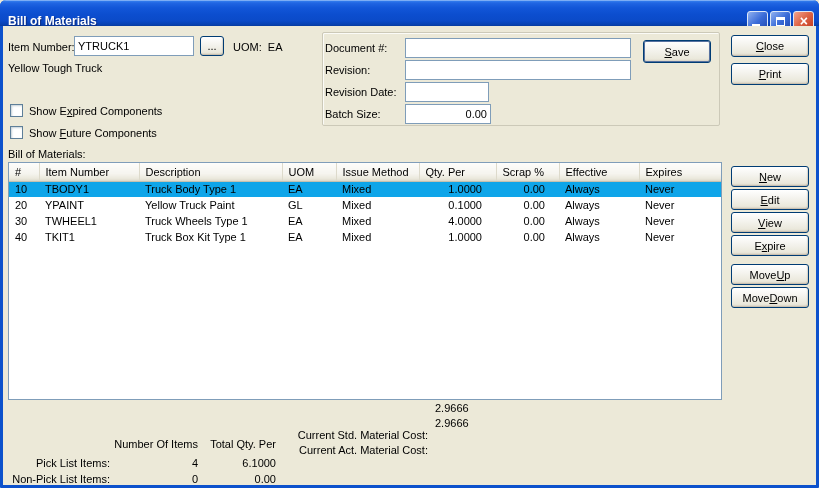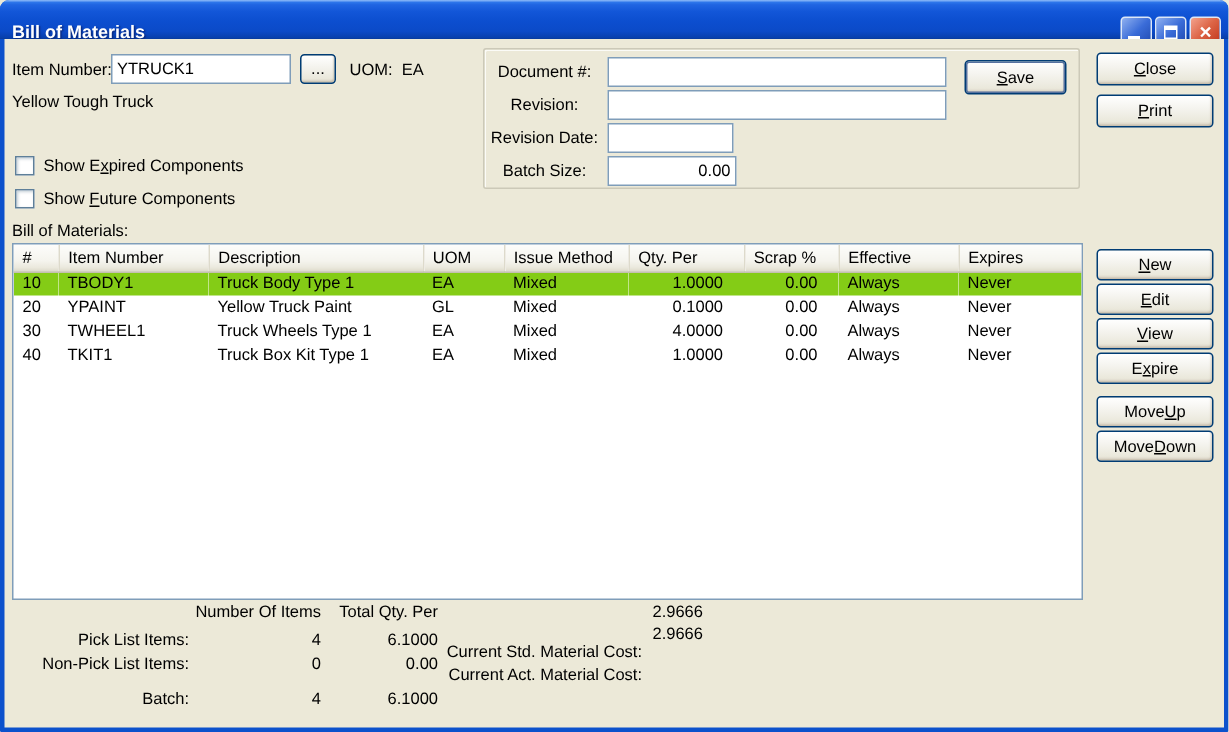--- a/index.html
+++ b/index.html
@@ -34,40 +34,40 @@
          font:11px "Liberation Sans",sans-serif; color:#000;
          background:linear-gradient(180deg,#FFFFFF 0%,#F5F4EF 40%,#EAE8DB 85%,#D9D1C4 100%);
          border:1px solid #003C74; border-radius:3px; white-space:nowrap;
          box-shadow:inset -1px -1px 1px rgba(160,150,125,.35); }
   .btn.default { box-shadow:inset 0 0 0 1px #56719F, inset -1px -1px 1px rgba(160,150,125,.35); }
   .cb { position:absolute; width:13px; height:13px; background:#fff; border:1px solid #5E7F99;
         box-shadow:inset 1px 1px 2px rgba(90,120,140,.35); }
   .group { position:absolute; left:319px; top:6px; width:398px; height:94px;
            border:1px solid #CCC9B8; border-radius:2px;
            box-shadow:inset 1px 1px 0 rgba(255,255,255,.8); }
-  .glbl { position:absolute; left:2px; width:76px; text-align:center; white-space:nowrap; }
+  .glbl { position:absolute; left:2px; width:76px; text-align:left; white-space:nowrap; }
   .mn { text-decoration:underline; }
 
   
   .listview { position:absolute; left:5px; top:136px; width:714px; height:238px;
               background:#fff; border:1px solid #7F9DB9; overflow:hidden; }
   table { border-collapse:collapse; table-layout:fixed; width:712px;
           font:11px "Liberation Sans",sans-serif; }
   th { font-weight:normal; text-align:left; height:18px; padding:1px 6px 0;
        background:linear-gradient(180deg,#FDFDFB 0%,#F5F4EE 60%,#EBE9DD 85%,#DCD9CA 100%);
        border-right:1px solid #DDDACB; border-bottom:1px solid #C4C1B0;
        white-space:nowrap; overflow:hidden; }
   th:last-child { border-right:none; }
   td { height:16px; padding:0 6px; white-space:nowrap; overflow:hidden; }
   td:nth-child(6), td:nth-child(7) { text-align:right; padding-right:14px; }
-  tr.selected td { background:#84cc16; }
-
-  
-  .sumline { position:absolute; left:21px; display:grid; grid-template-columns:102px 88px 78px;
-             white-space:nowrap; }
+  tr.selected td { background:#0ea5e9; }
+
+  
+  .sumline { position:absolute; left:5px; display:grid; grid-template-columns:102px 88px 78px;
+             white-space:nowrap;margin-top:36px; }
   .sumline span { text-align:right; }
   .costline { position:absolute; left:279px; display:grid; grid-template-columns:146px auto;
               column-gap:7px; white-space:nowrap; }
   .costline .cl { text-align:right;margin-top:27px; }
 </style>
 </head>
 <body>
 
 <div class="window">
 

